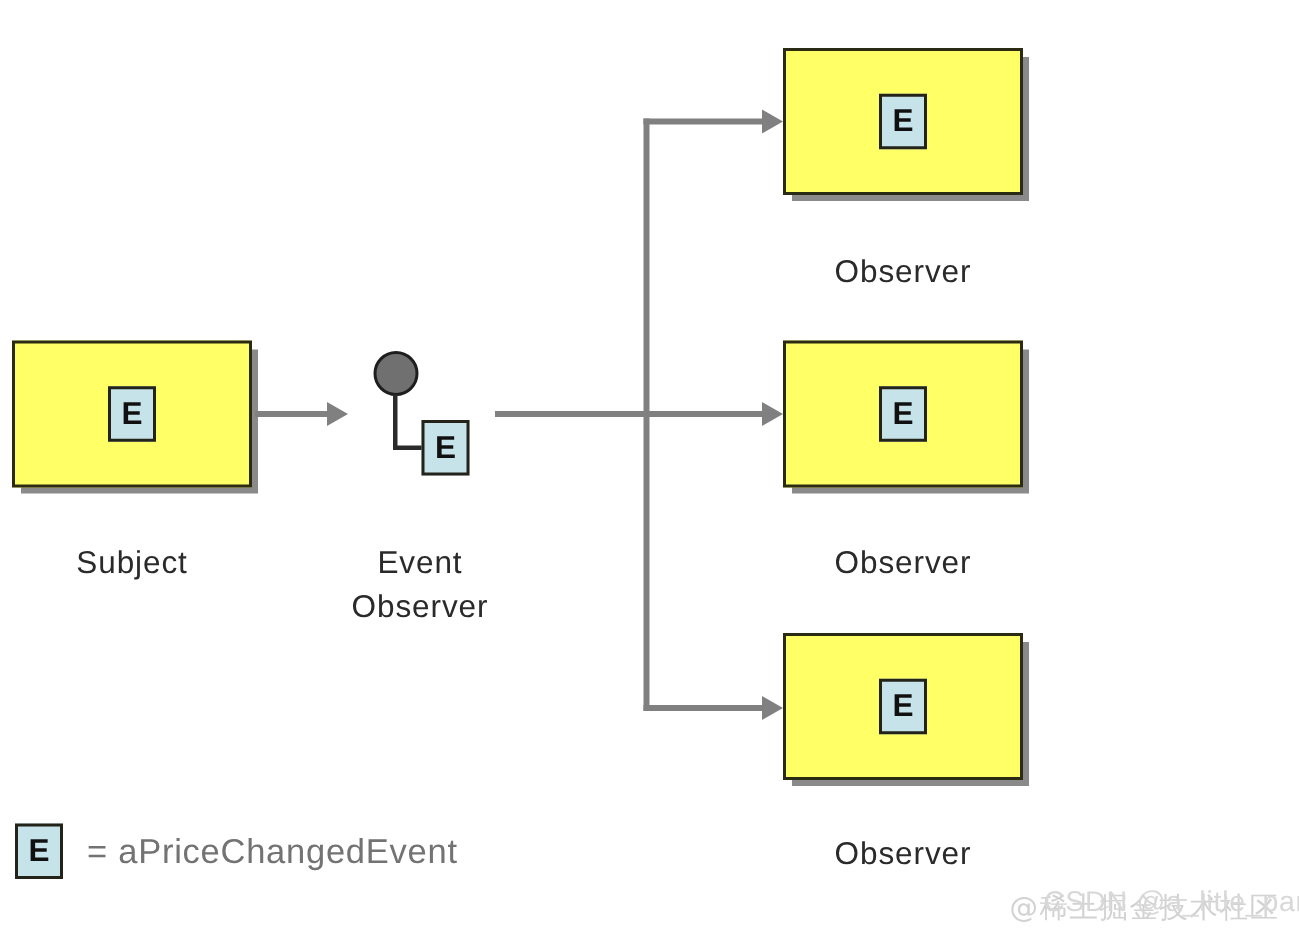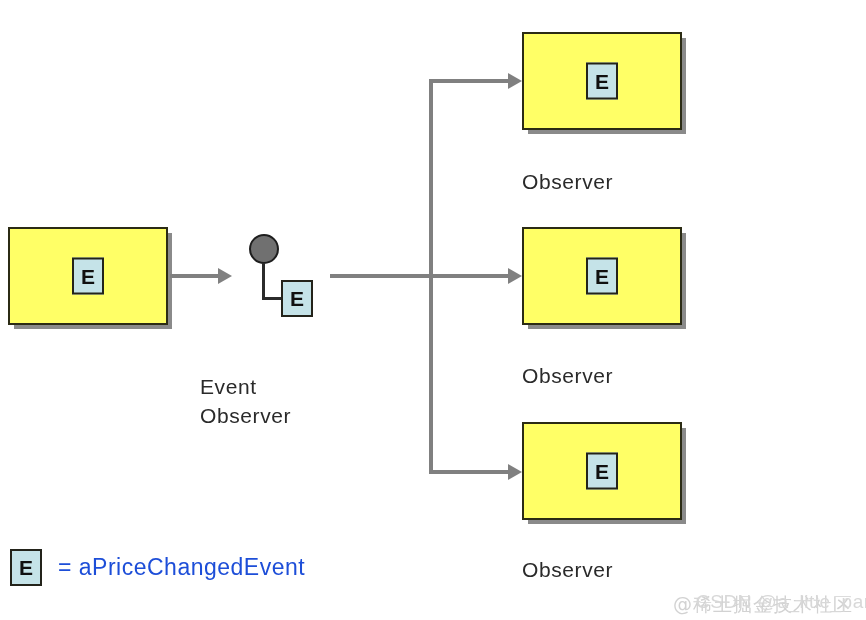--- a/index.html
+++ b/index.html
@@ -53,20 +53,21 @@
   }
 
   
   .caption {
     position: absolute;
     font-family: "Liberation Sans", sans-serif;
     font-size: 21px;
     color: #2a2a2a;
     letter-spacing: 0.6px;
     white-space: nowrap;
+    text-align: center;
     line-height: 29px;
   }
 
   
   .h-line {
     position: absolute;
     height: 4px;
     background: #808080;
   }
   .v-line {
@@ -110,21 +111,21 @@
   
   #legend {
     position: absolute;
     display: flex;
     align-items: center;
   }
   #legend .legend-text {
     margin-left: 16px;
     font-family: "Liberation Sans", sans-serif;
     font-size: 23px;
-    color: #1d4ed8;
+    color: #737373;
     letter-spacing: 0.5px;
     white-space: nowrap;
   }
 
   
   .watermark {
     position: absolute;
     white-space: nowrap;
     pointer-events: none;
     user-select: none;
@@ -143,29 +144,30 @@
   }
 </style>
 </head>
 <body>
 
 <div id="canvas">
 
   <div class="node-box" id="subject-box" style="left:8px; top:227px;">
     <div class="e-badge">E</div>
   </div>
+  <div class="caption" style="left:8px; top:361px; width:160px;">Subject</div>
 
   <div class="h-line" style="left:170px; top:274px; width:48px;"></div>
   <div class="arrow-head" style="left:218px; top:268px;"></div>
 
   <div class="event-circle" style="left:249px; top:234px;"></div>
   <div class="event-stem-v" style="left:262px; top:263px; height:37px;"></div>
   <div class="event-stem-h" style="left:262px; top:297px; width:22px;"></div>
   <div class="e-badge event-e" style="left:281px; top:280px;">E</div>
-  <div class="caption" style="left:200px; top:372px; width:160px;"><span>Event</span><br><span>Observer</span></div>
+  <div class="caption" style="left:200px; top:361px; width:160px;"><span>Event</span><br><span>Observer</span></div>
 
   <div class="h-line" style="left:330px; top:274px; width:103px;"></div>
 
   <div class="v-line" style="left:429px; top:79px; height:395px;"></div>
 
   <div class="h-line" style="left:429px; top:79px; width:85px;"></div>
   <div class="arrow-head" style="left:508px; top:73px;"></div>
 
   <div class="h-line" style="left:429px; top:274px; width:85px;"></div>
   <div class="arrow-head" style="left:508px; top:268px;"></div>

